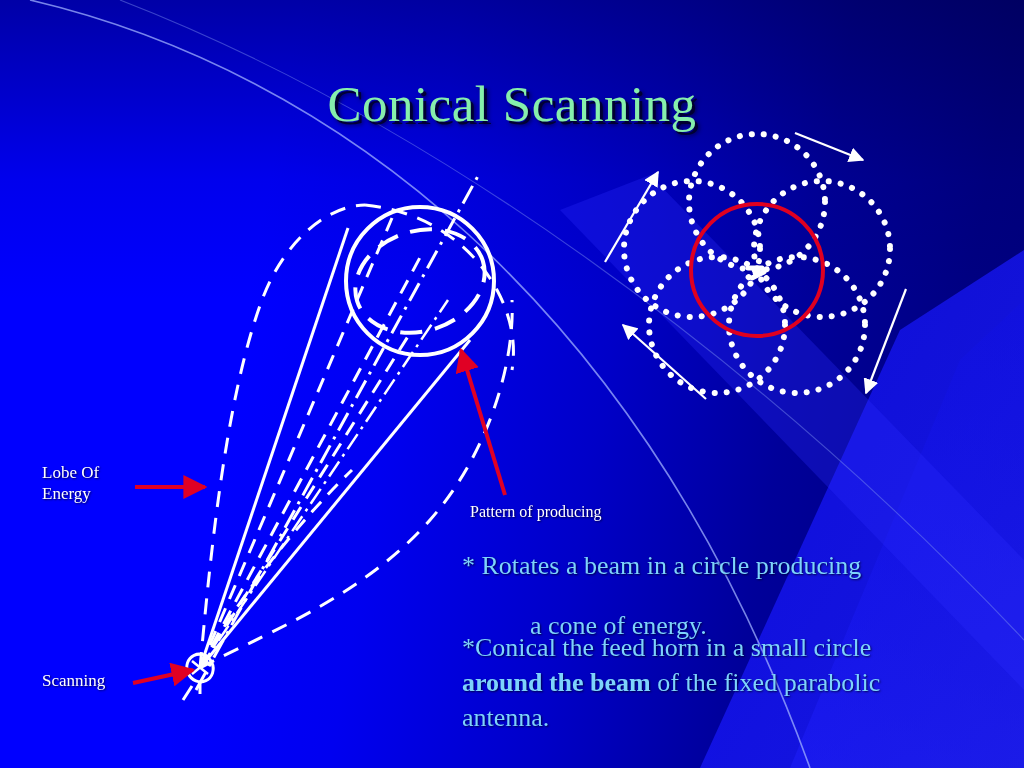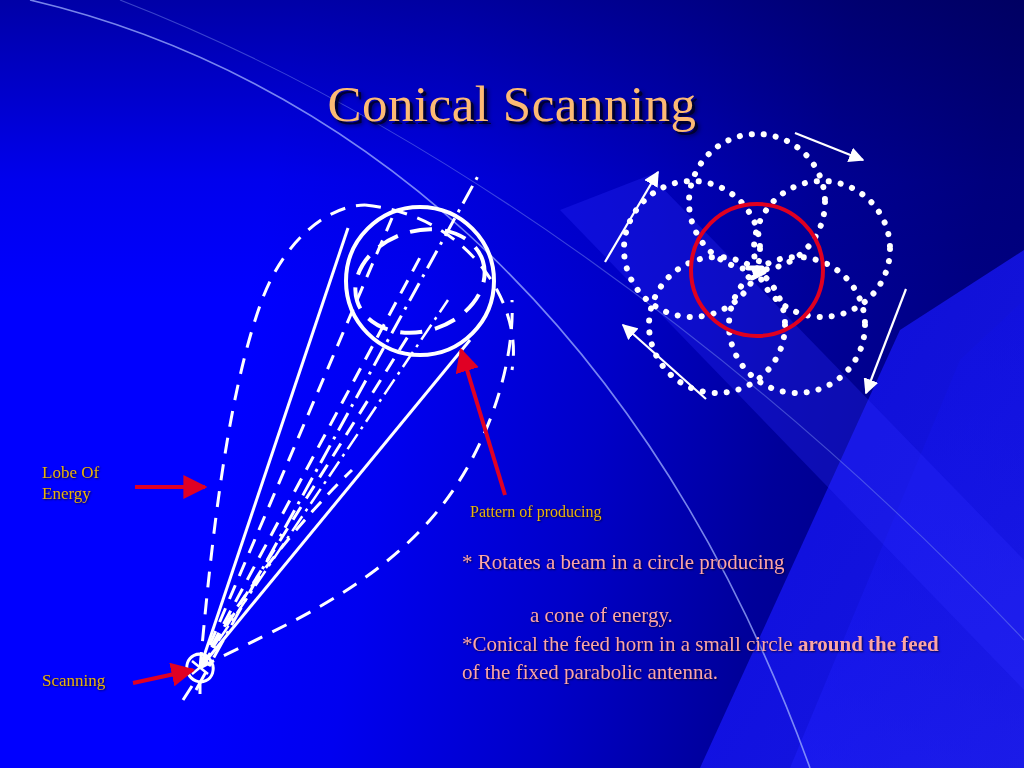--- a/index.html
+++ b/index.html
@@ -39,42 +39,42 @@
   }
   
   #title {
     position: absolute;
     left: 0;
     right: 0;
     top: 78px;
     text-align: center;
     font-size: 51px;
     line-height: 1.05;
-    color: #fdba74;
+    color: #86efac;
     letter-spacing: 0.5px;
     text-shadow: 3px 3px 0 rgba(0,0,40,0.85), 4px 4px 4px rgba(0,0,30,0.7);
     white-space: nowrap;
   }
   
   .label {
     position: absolute;
-    color: #eab308;
+    color: #ffffff;
     font-size: 17px;
     line-height: 1.25;
     text-shadow: 1px 1px 2px rgba(0,0,40,0.8);
     white-space: pre-line;
   }
   #lobe-label { left: 42px;  top: 462px; }
   #antenna-label { left: 42px; top: 670px; }
   #pattern-label { left: 470px; top: 502px; font-size: 16px; }
 
   .body-text {
     position: absolute;
-    color: #fca5a5;
-    font-size: 21px;
+    color: #7dd3fc;
+    font-size: 26px;
     line-height: 1.35;
     text-shadow: 1px 1px 2px rgba(0,0,40,0.8);
   }
   #bullet-1 { left: 462px; top: 548px; width: 470px; }
   #bullet-1 .indent { display: block; padding-left: 68px; margin-top: 25px; }
   #bullet-2 { left: 462px; top: 630px; width: 490px; }
   #bullet-2 b { font-weight: bold; }
 </style>
 </head>
 <body>
@@ -175,16 +175,16 @@
   <div class="label" id="antenna-label">Scanning</div>
 
   <div class="label" id="pattern-label">Pattern of producing</div>
 
   <div class="body-text" id="bullet-1">
     <span>* Rotates a beam in a circle producing</span>
     <span class="indent">a cone of energy.</span>
   </div>
 
   <div class="body-text" id="bullet-2">
-    <span>*Conical the feed horn in a small circle </span><b>around the feed</b><span> of the fixed parabolic antenna.</span>
+    <span>*Conical the feed horn in a small circle </span><b>around the beam</b><span> of the fixed parabolic antenna.</span>
   </div>
 
 </div>
 
 </body></html>

